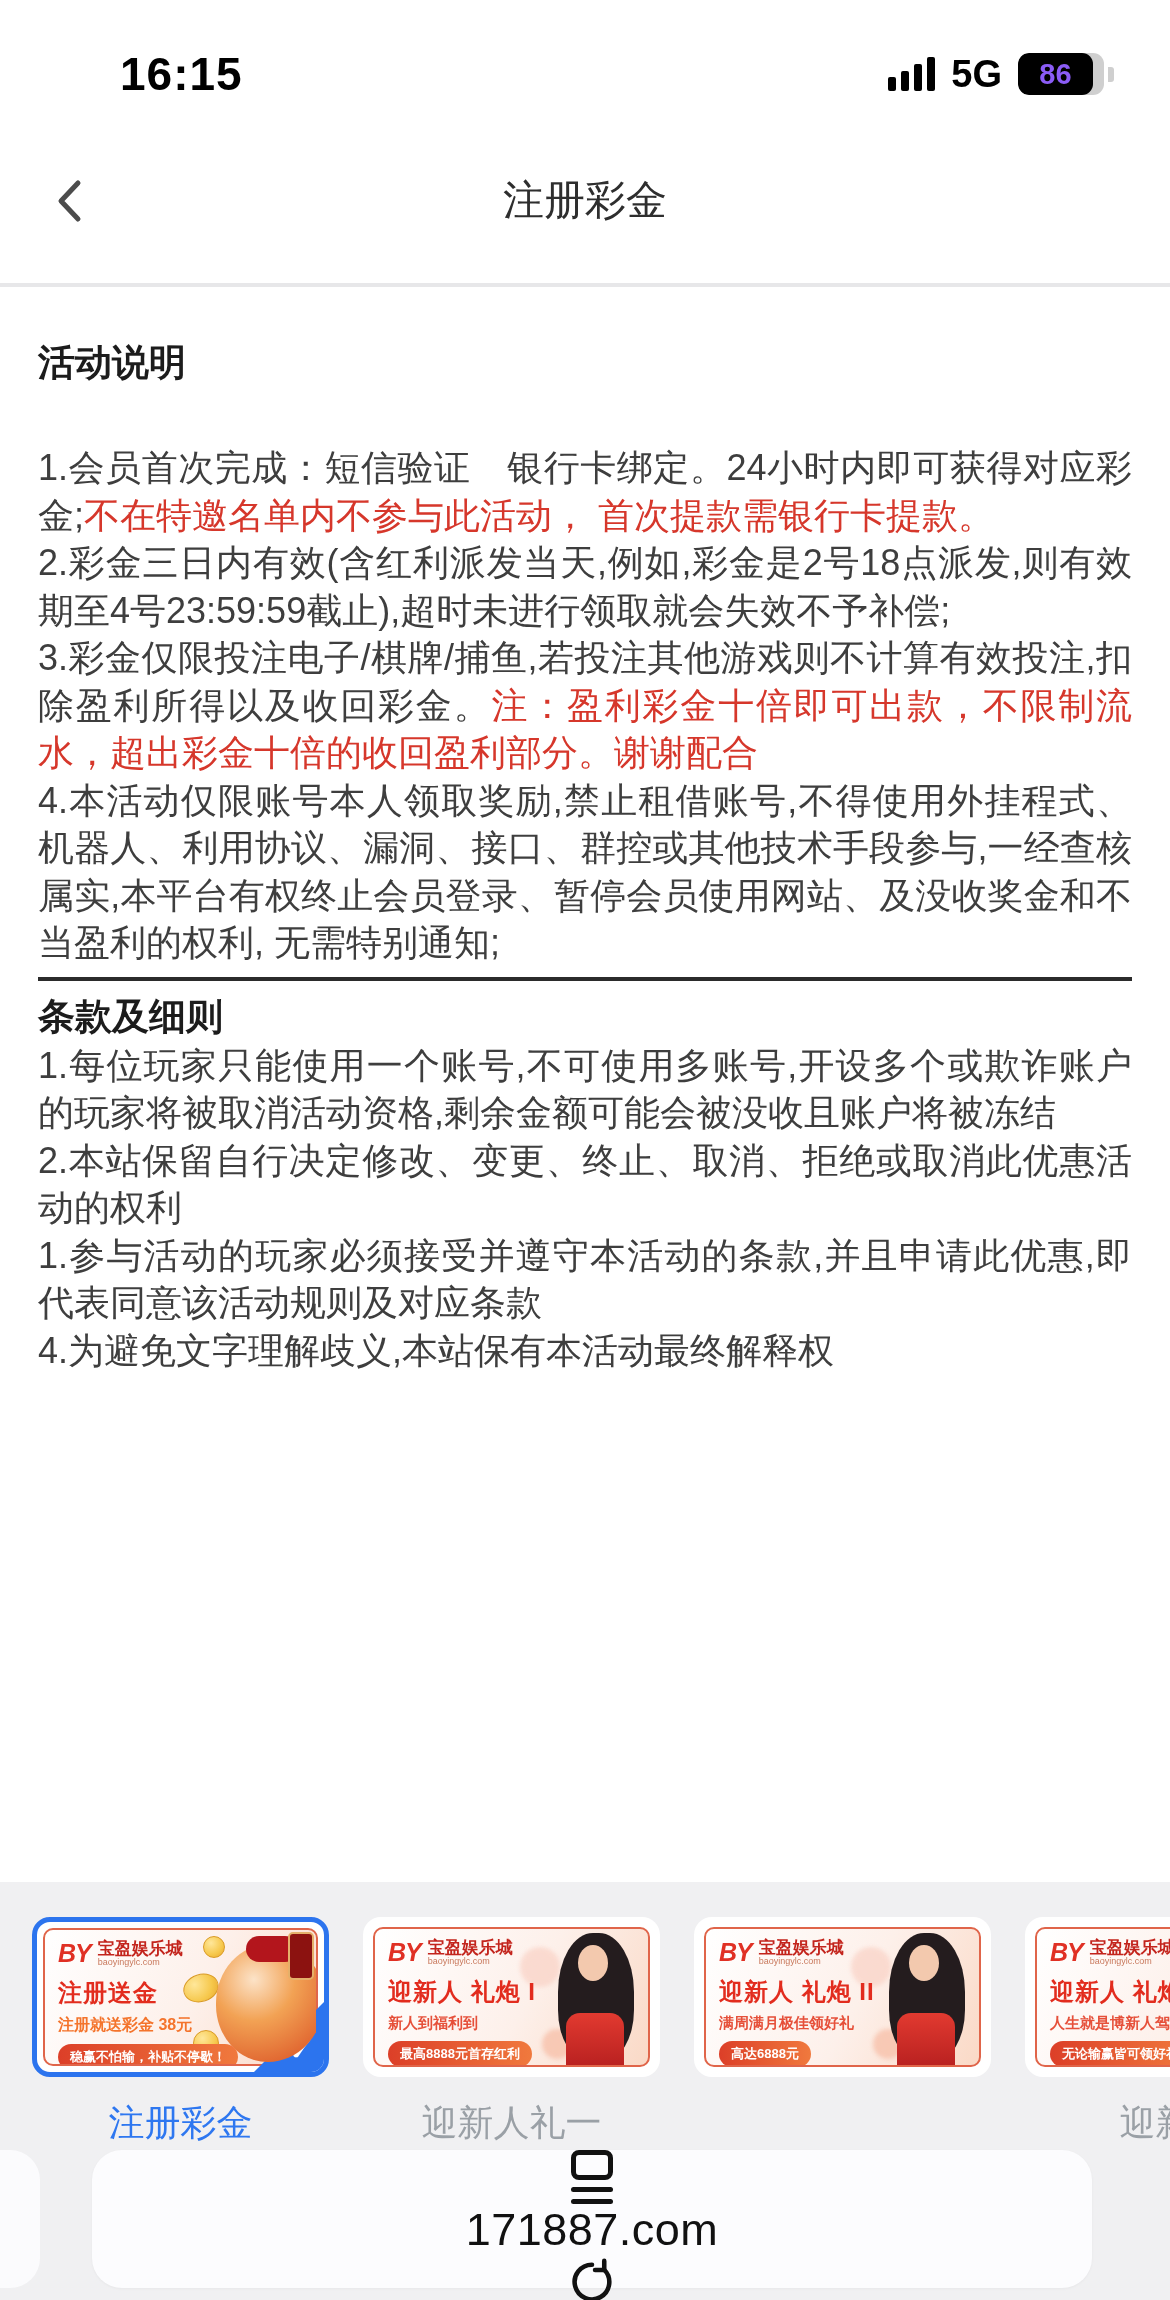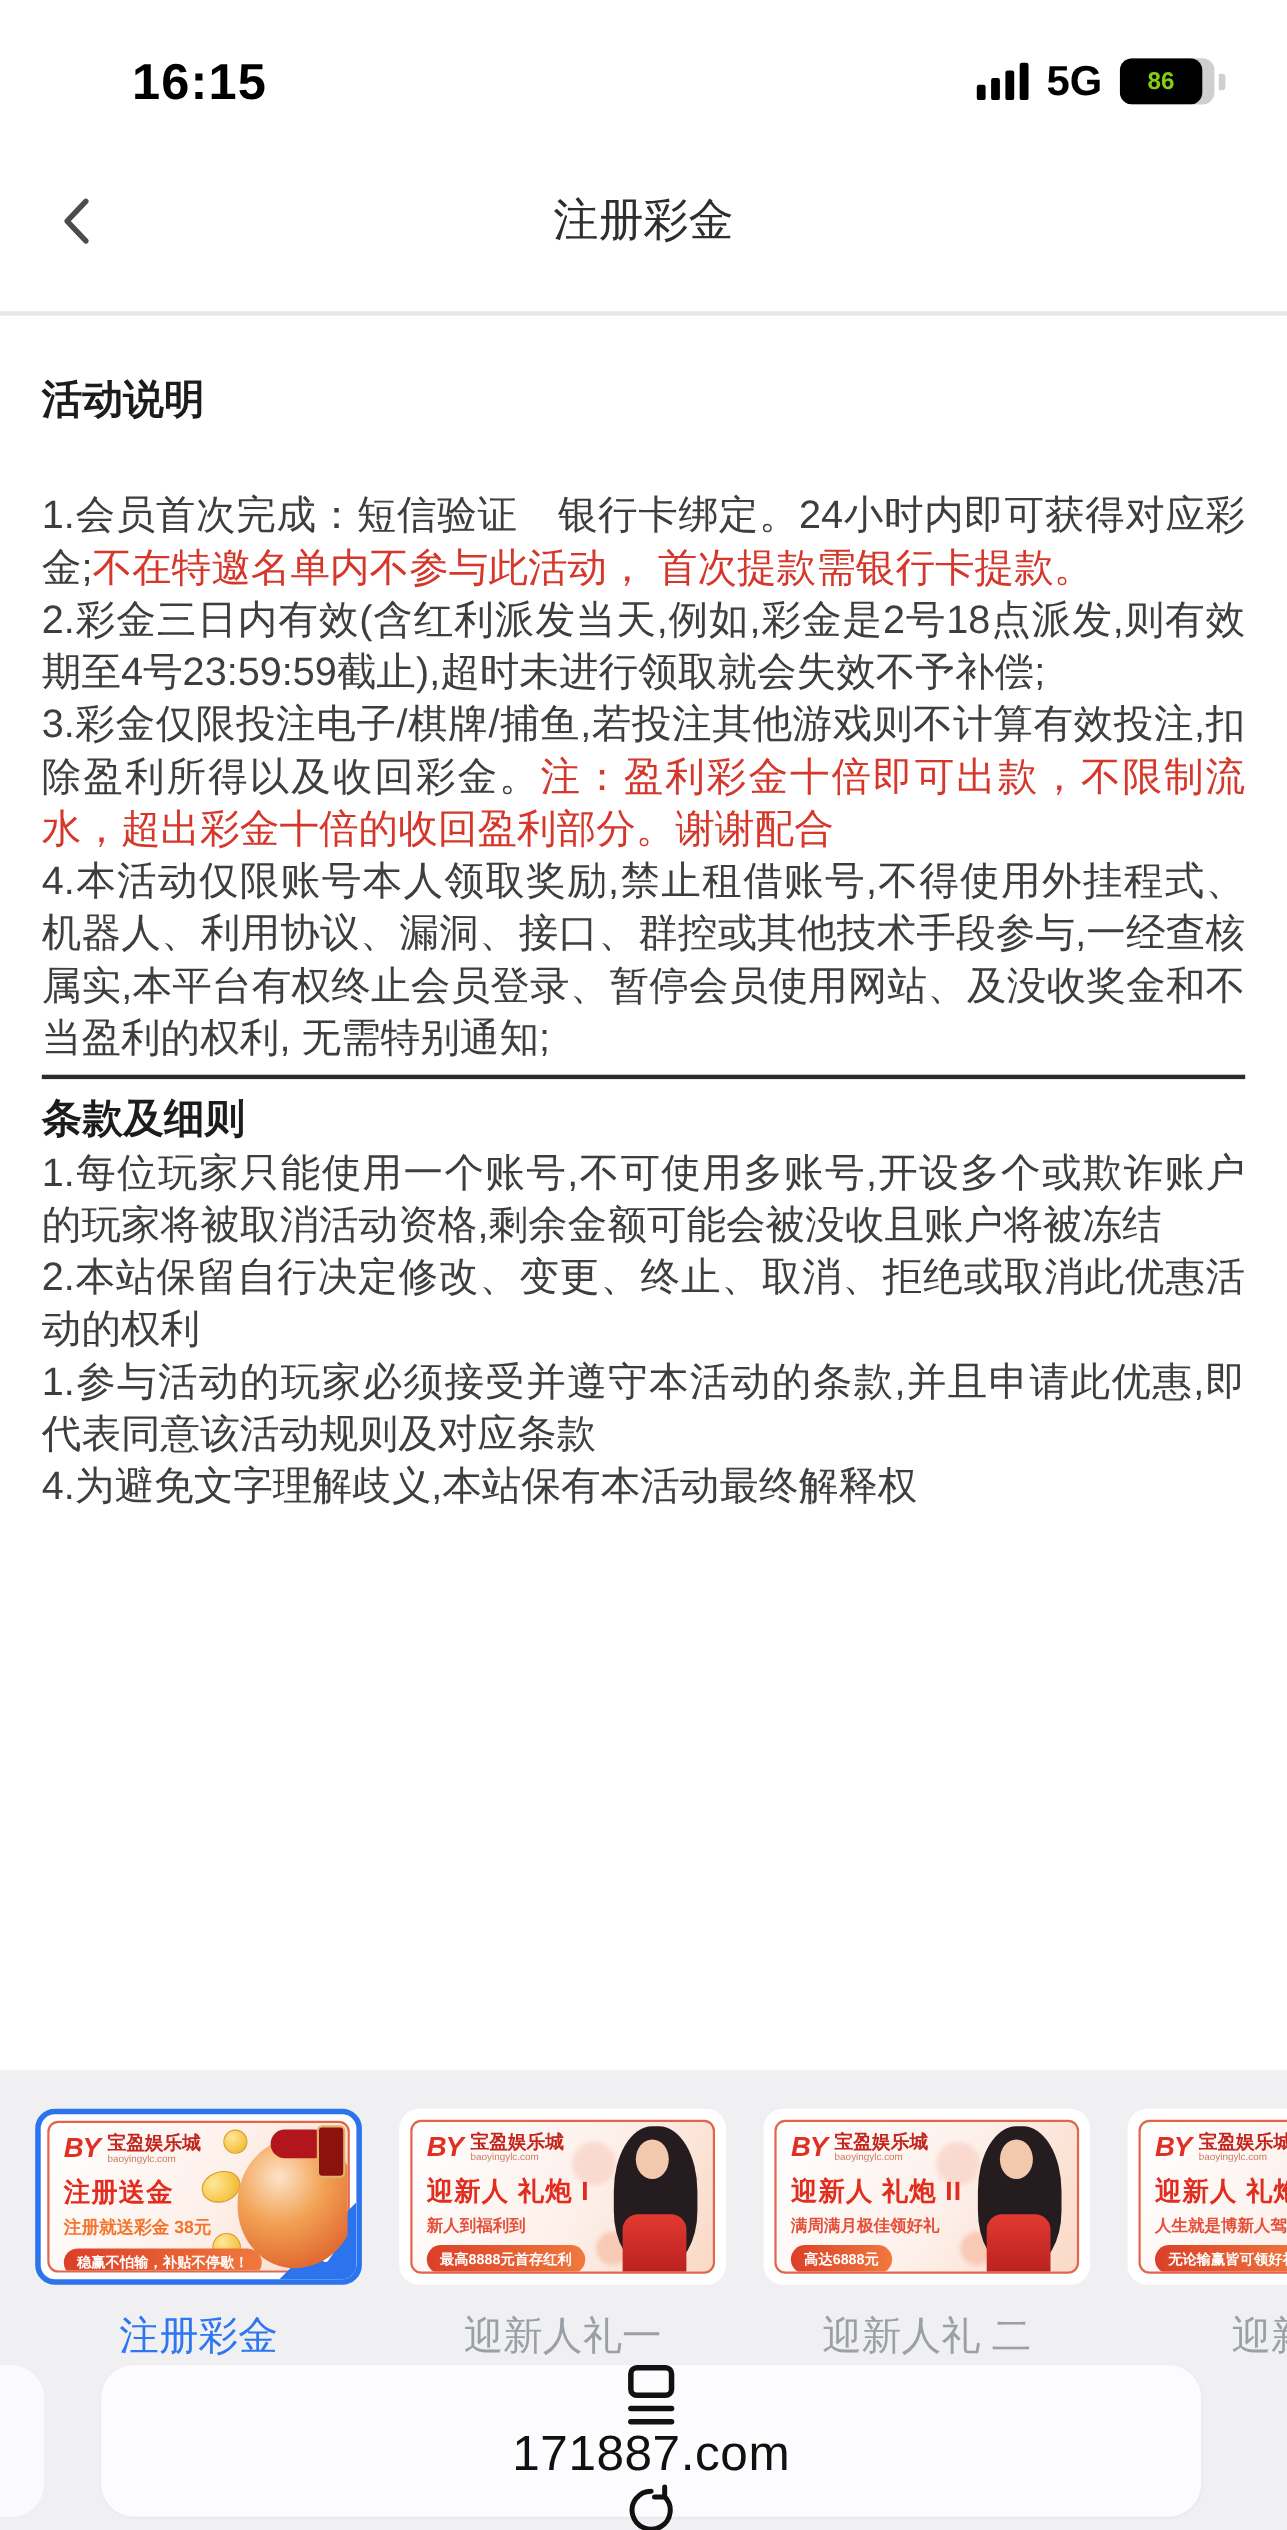--- a/index.html
+++ b/index.html
@@ -9,21 +9,21 @@
   
   .statusbar{position:absolute;top:0;left:0;right:0;height:118px;display:flex;align-items:center;justify-content:space-between;padding:30px 56px 0 120px;box-sizing:border-box;}
   .time{font-size:46px;font-weight:700;color:#000;letter-spacing:1px;}
   .status-right{display:flex;align-items:center;gap:16px;}
   .sigbars{display:flex;align-items:flex-end;gap:5px;height:34px;}
   .sigbars i{display:block;width:8px;background:#000;border-radius:2px;}
   .sb1{height:14px;}.sb2{height:20px;}.sb3{height:27px;}.sb4{height:34px;}
   .net{font-size:38px;font-weight:600;color:#000;}
   .batt{position:relative;width:86px;height:42px;background:#cfcfcf;border-radius:11px;overflow:hidden;}
   .batt .fill{position:absolute;left:0;top:0;bottom:0;width:87%;background:#000;border-radius:11px;display:flex;align-items:center;justify-content:center;}
-  .batt .fill span{color:#84cc16;font-size:22px;font-weight:700;}
+  .batt .fill span{color:#8b5cf6;font-size:29px;font-weight:700;}
   .batt-tip{width:6px;height:15px;background:#cfcfcf;border-radius:0 3px 3px 0;margin-left:-12px;}
 
   
   .navbar{position:absolute;top:118px;left:0;right:0;height:165px;display:flex;align-items:center;justify-content:center;border-bottom:4px solid #e7e7e9;box-sizing:content-box;}
   .back{position:absolute;left:52px;top:50%;transform:translateY(-50%);width:36px;height:48px;display:flex;align-items:center;}
   .nav-title{font-size:41px;color:#2e2e2e;font-weight:500;}
 
   
   .content{position:absolute;top:287px;left:0;right:0;padding:0 38px;box-sizing:border-box;}
   .section-heading{font-size:37px;font-weight:700;color:#1c1c1c;margin:52px 0 58px 0;line-height:47px;}
@@ -188,21 +188,20 @@
               </div>
               <div class="banner-inner"><div class="logo-row">
                   <span class="logo-by">BY</span>
                   <span class="brand-col">
                     <span class="brand-name">宝盈娱乐城</span>
                     <span class="brand-domain">baoyingylc.com</span>
                   </span>
                 </div><div class="banner-title">迎新人 礼炮 II</div><div class="banner-sub">满周满月极佳领好礼</div><div class="pill">高达6888元</div></div>
             </div>
           </div>
-          <div class="card-label">迎新人礼 二</div>
         </div>
         <div class="card-col">
           <div class="card">
             <div class="banner">
               <div class="banner-inner"><div class="logo-row">
                   <span class="logo-by">BY</span>
                   <span class="brand-col">
                     <span class="brand-name">宝盈娱乐城</span>
                     <span class="brand-domain">baoyingylc.com</span>
                   </span>

